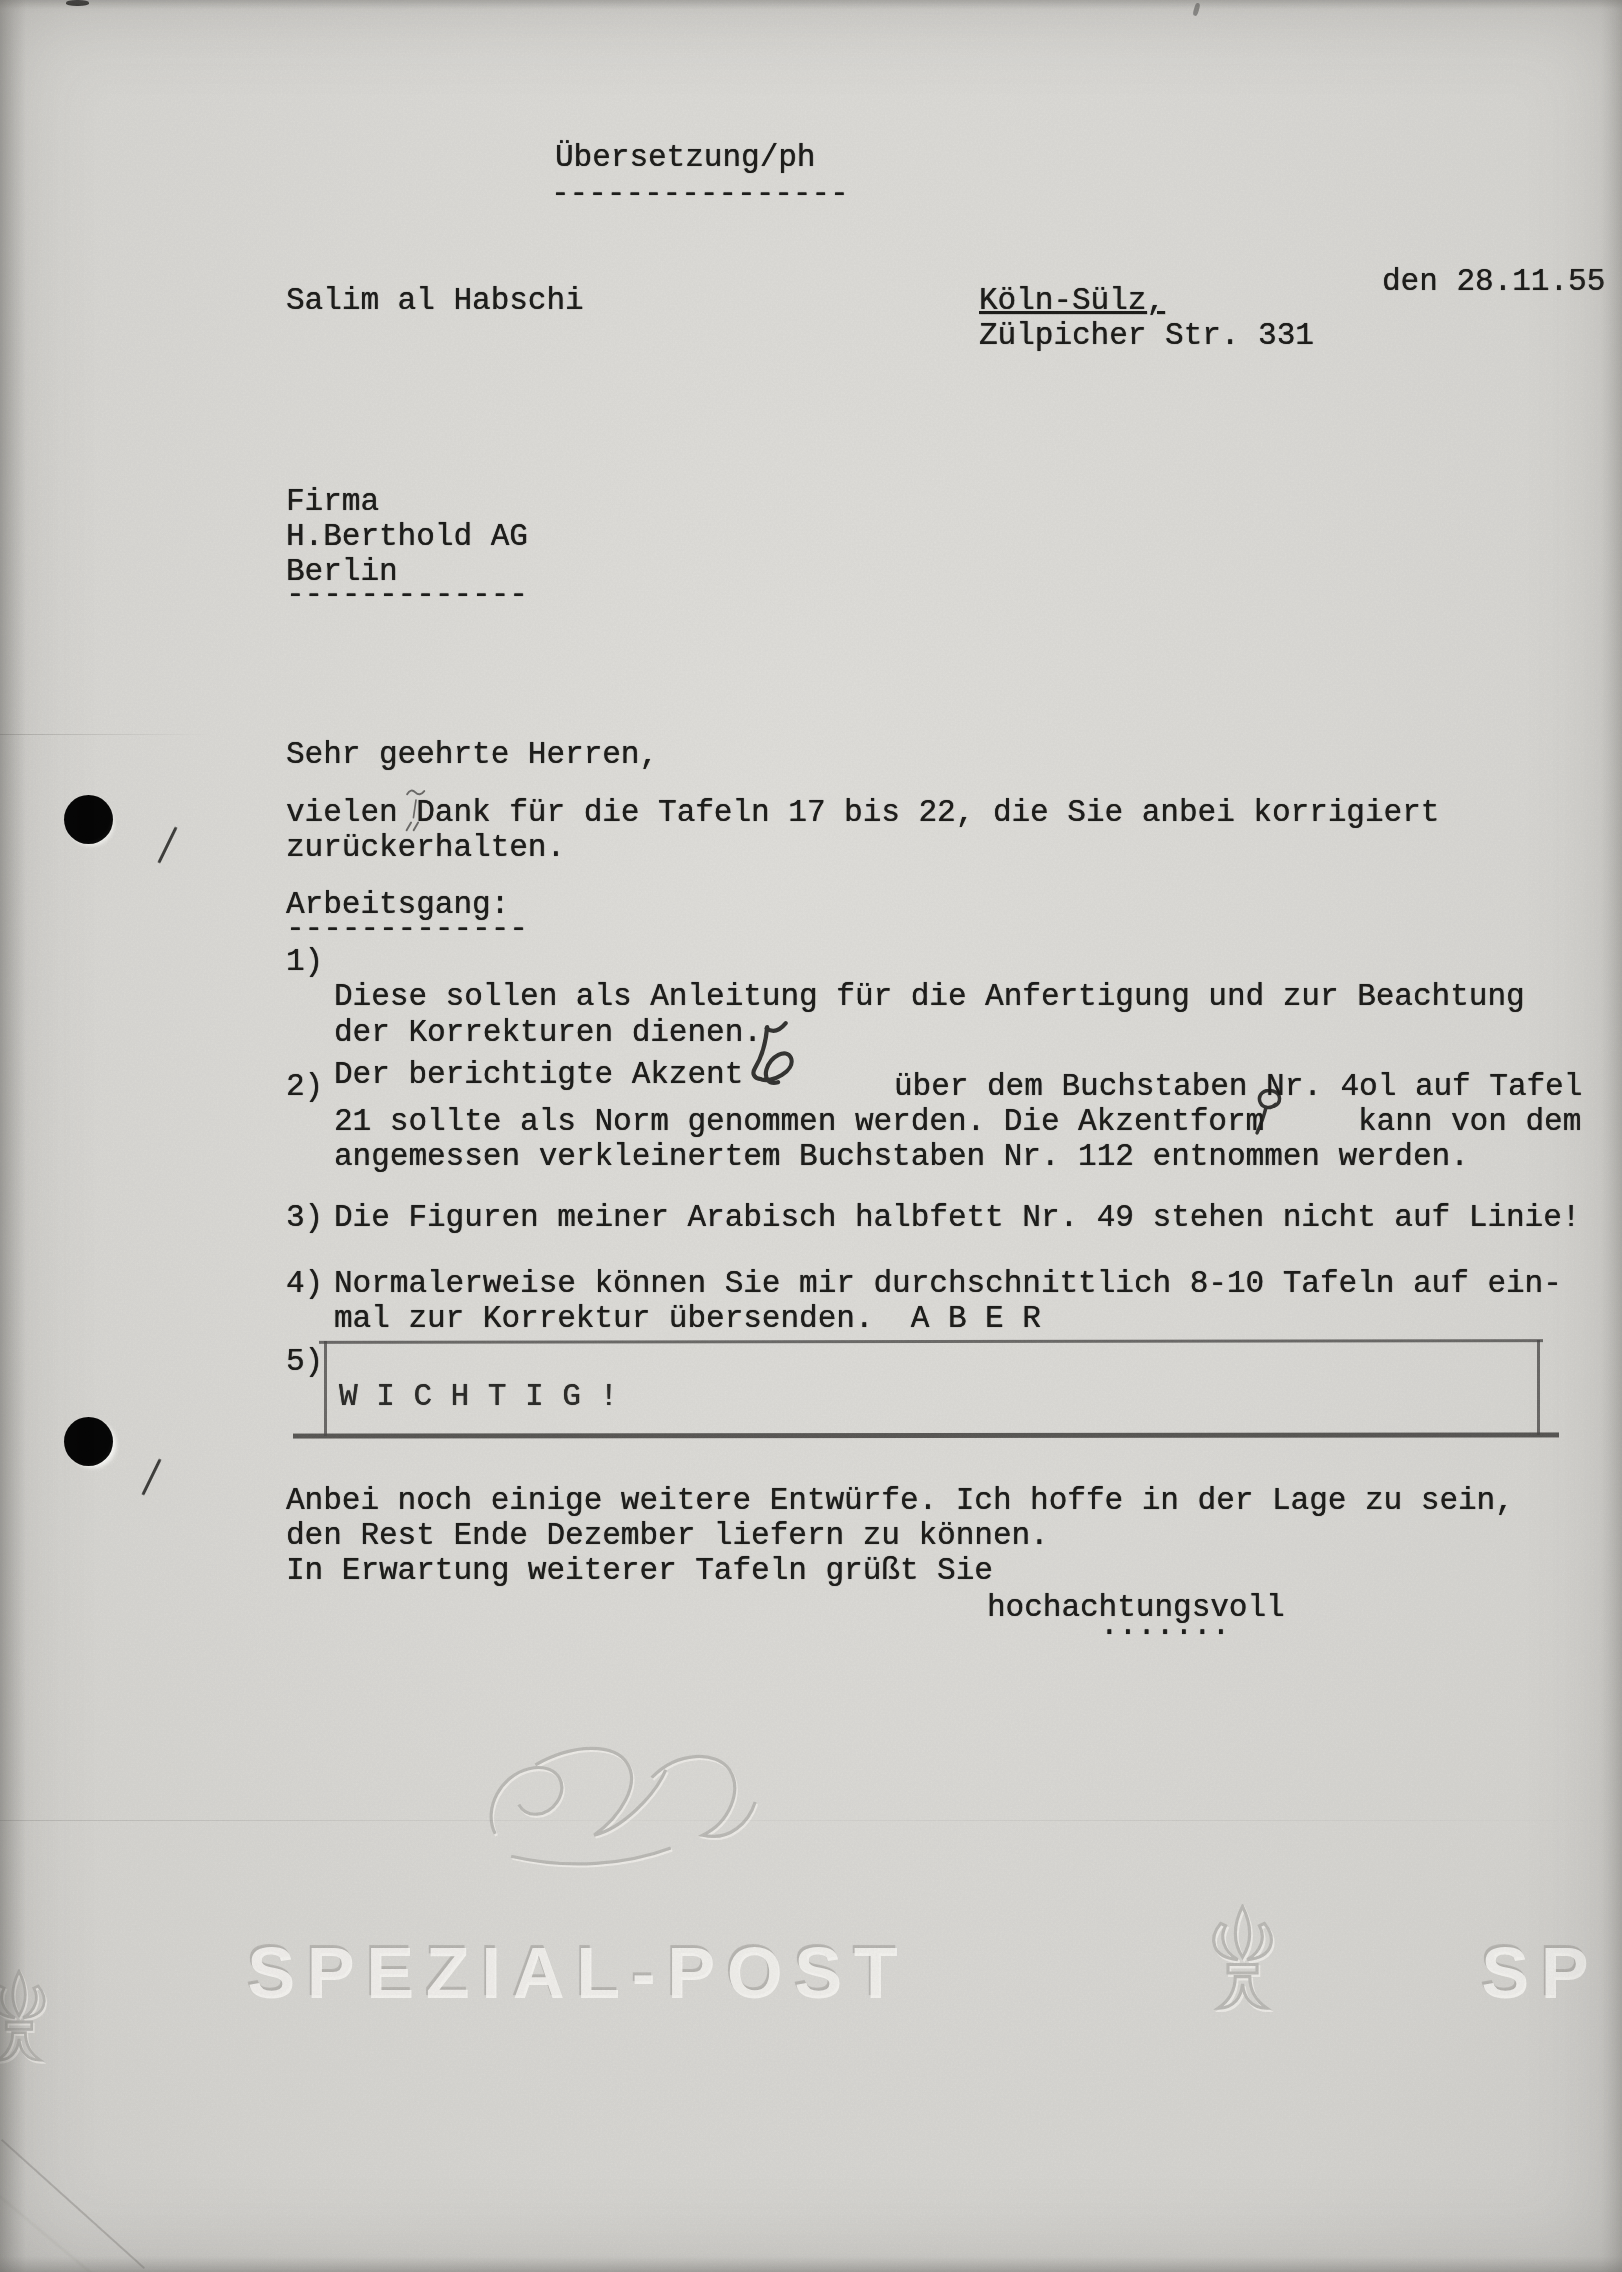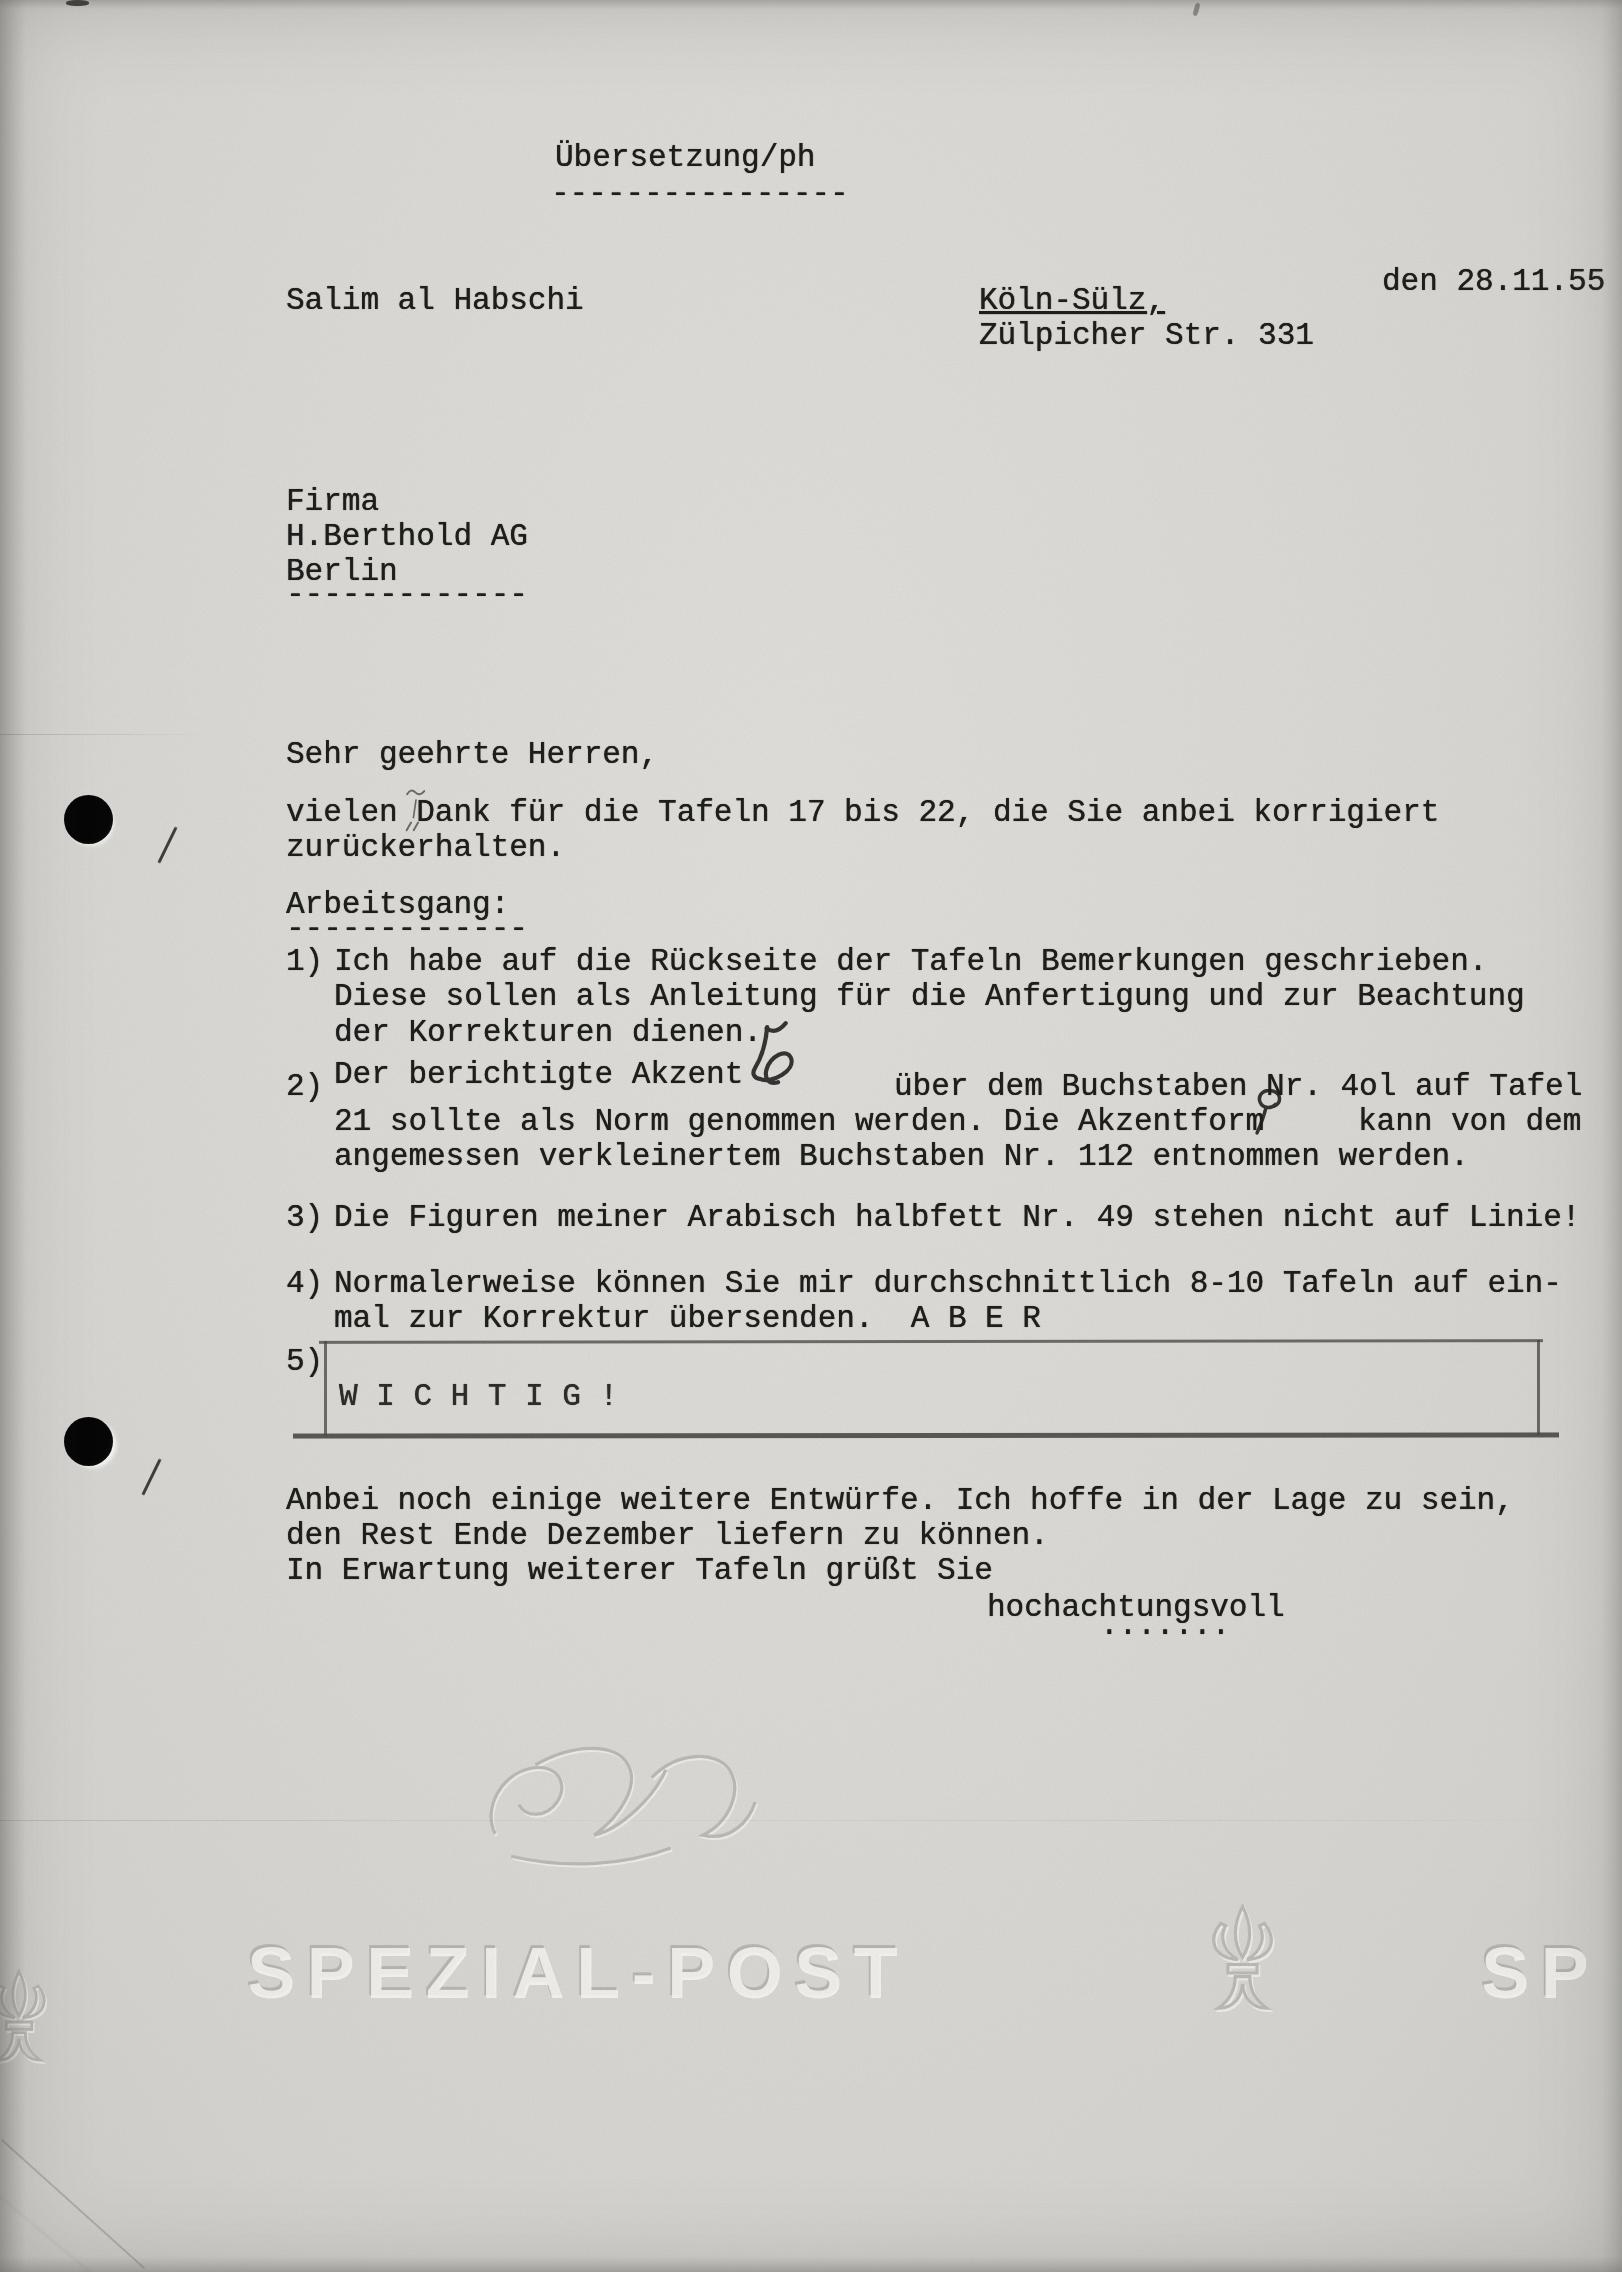--- a/index.html
+++ b/index.html
@@ -167,21 +167,20 @@
 
     <div class="t" style="left:286px;top:739px;">Sehr geehrte Herren,</div>
 
     <div class="t" style="left:286px;top:797px;">vielen Dank für die Tafeln 17 bis 22, die Sie anbei korrigiert</div>
     <div class="t" style="left:286px;top:832px;">zurückerhalten.</div>
 
     <div class="t" style="left:286px;top:889px;">Arbeitsgang:</div>
     <div class="t" style="left:286px;top:913px;">-------------</div>
 
     <div class="t" style="left:286px;top:946px;">1)</div>
-    <div class="t" style="left:334px;top:946px;">Ich habe auf die Rückseite der Tafeln Bemerkungen geschrieben.</div>
     <div class="t" style="left:334px;top:981px;">Diese sollen als Anleitung für die Anfertigung und zur Beachtung</div>
     <div class="t" style="left:334px;top:1017px;">der Korrekturen dienen.</div>
 
     <div class="t" style="left:286px;top:1071px;">2)</div>
     <div class="t" style="left:334px;top:1059px;">Der berichtigte Akzent</div>
     <div class="t" style="left:894px;top:1071px;">über dem Buchstaben Nr. 4ol auf Tafel</div>
     <div class="t" style="left:334px;top:1106px;">21 sollte als Norm genommen werden. Die Akzentform</div>
     <div class="t" style="left:1326px;top:1106px;margin-left:32px;">kann von dem</div>
     <div class="t" style="left:334px;top:1141px;">angemessen verkleinertem Buchstaben Nr. 112 entnommen werden.</div>
 

